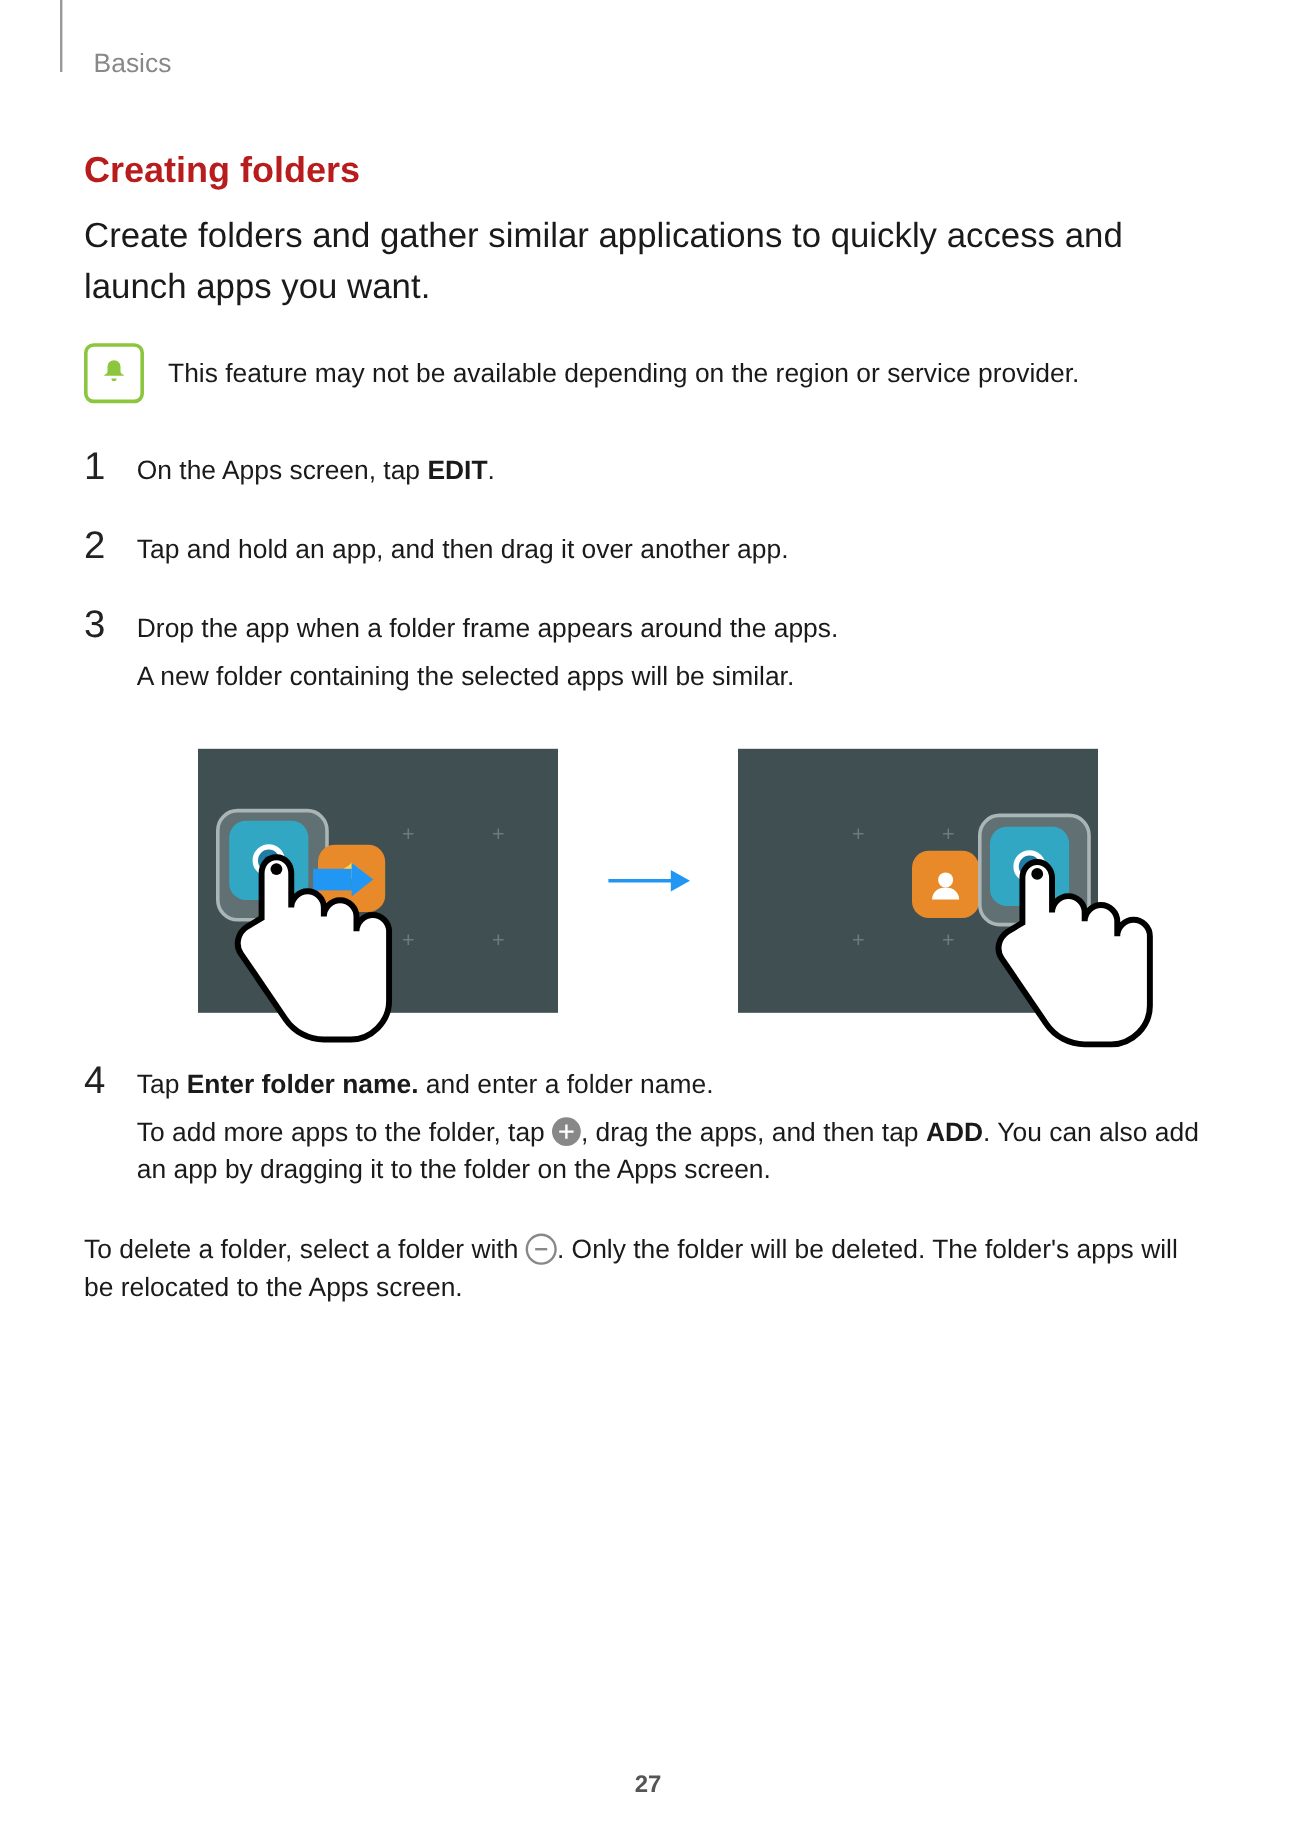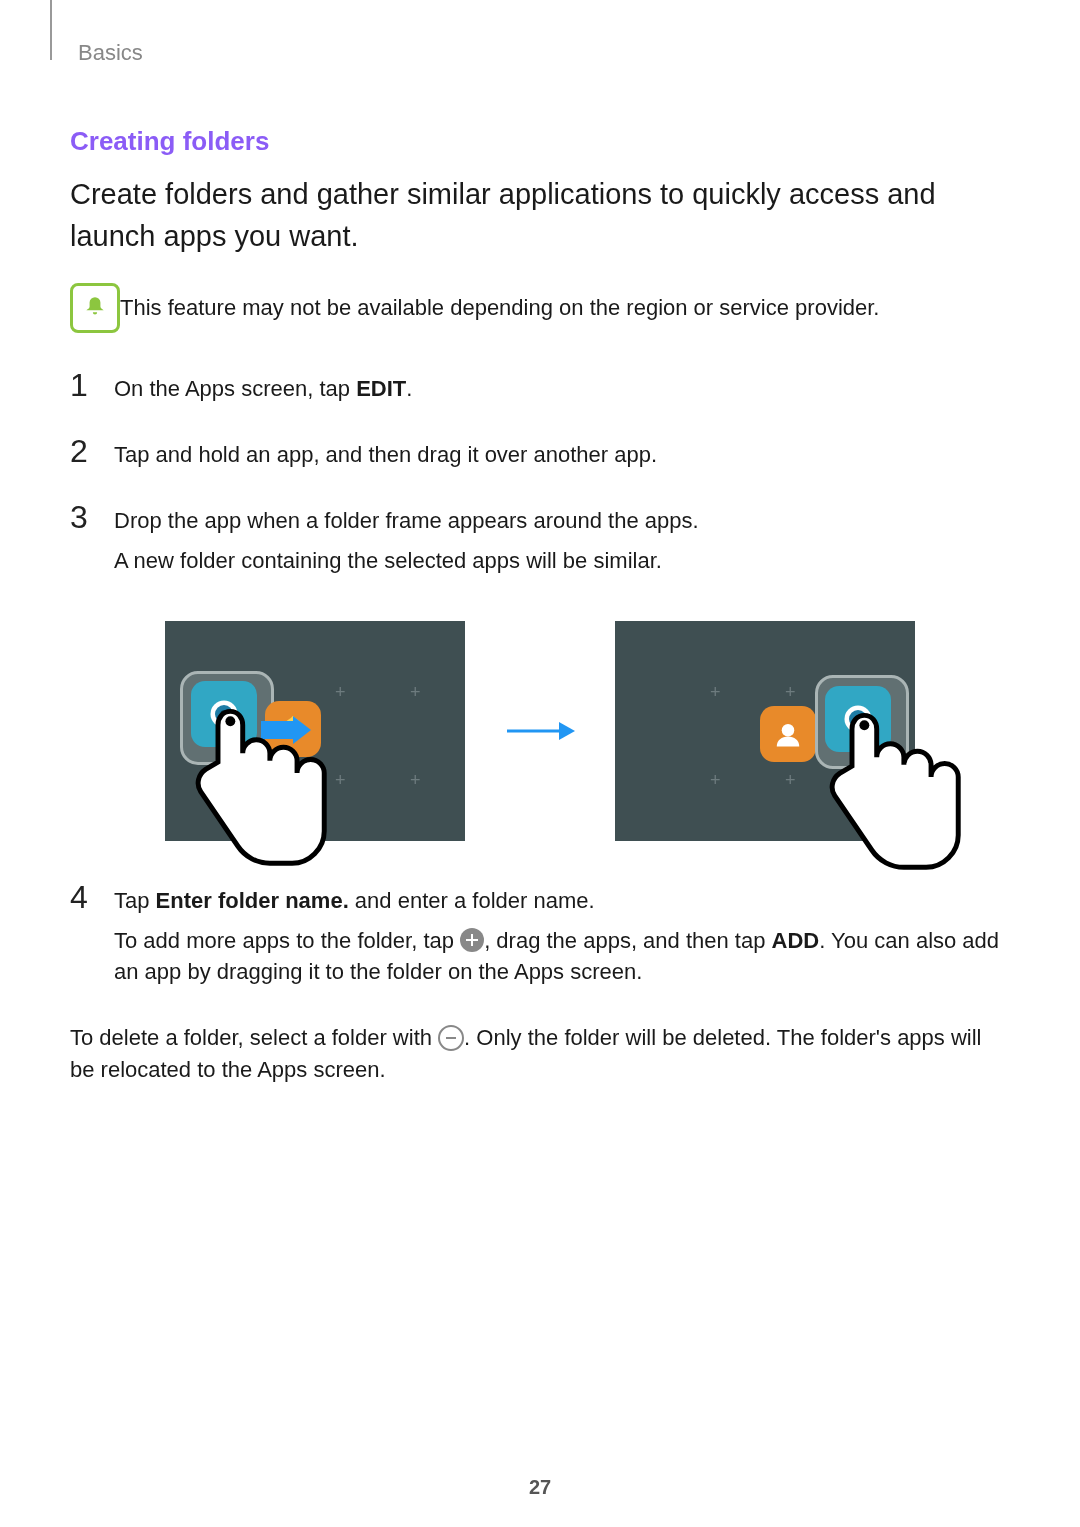--- a/index.html
+++ b/index.html
@@ -26,33 +26,34 @@
     height: 60px;
     background: #999;
   }
   .breadcrumb {
     margin-top: 10px;
     margin-left: 8px;
     color: #888;
     font-size: 22px;
   }
   h2.section-title {
-    font-size: 26px;
+    font-size: 30px;
     font-weight: 700;
     margin: 60px 0 16px 0;
-    color: #8b5cf6;
+    color: #b91c1c;
   }
   p.intro {
     font-size: 29px;
     line-height: 1.45;
     margin: 0 0 26px 0;
   }
   .note-row {
     display: flex;
     align-items: center;
+    gap: 20px;
     margin-bottom: 40px;
   }
   .note-icon {
     width: 44px;
     height: 44px;
     border: 3px solid #8cc63f;
     border-radius: 8px;
     display: flex;
     align-items: center;
     justify-content: center;

